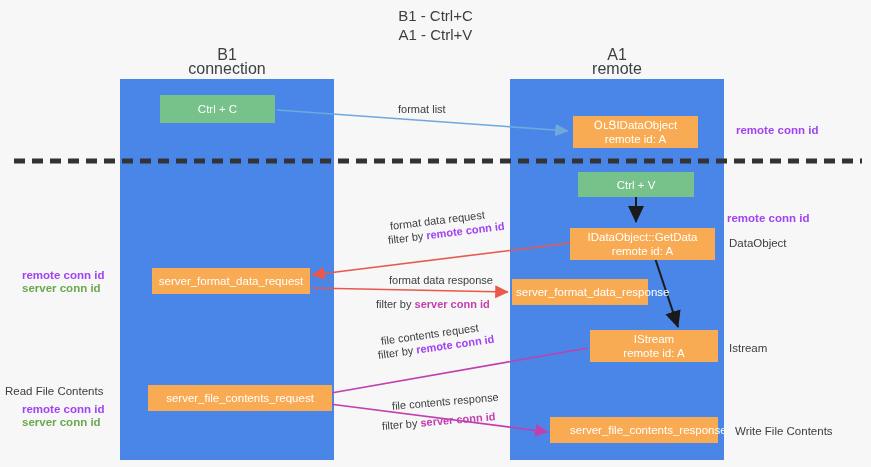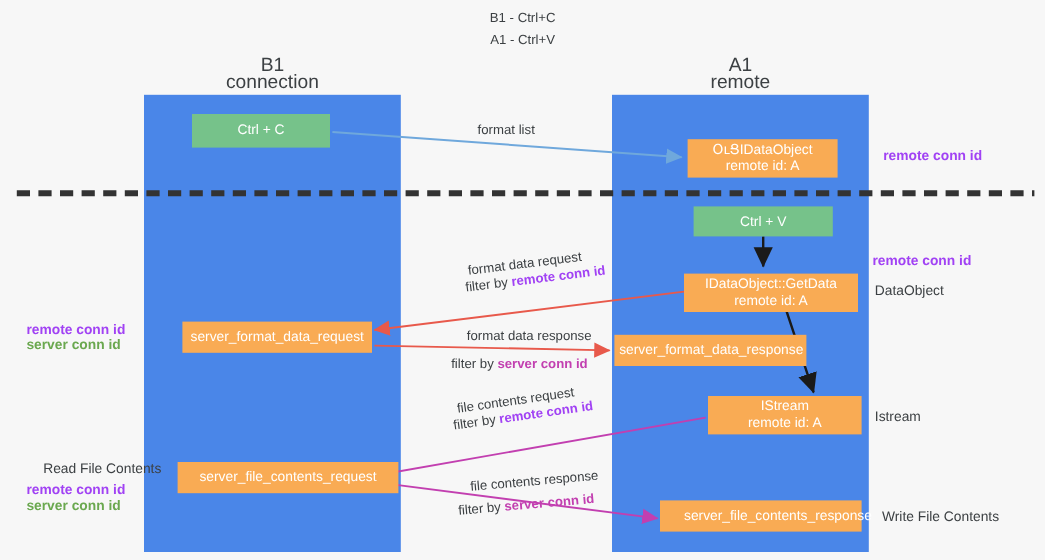--- a/index.html
+++ b/index.html
@@ -18,21 +18,21 @@
     overflow: hidden;
   }
   .abs { position: absolute; }
 
   
   #title {
     top: 6px;
     left: 0;
     width: 871px;
     text-align: center;
-    font-size: 11px;
+    font-size: 15px;
     color: #3c4043;
     line-height: 19px;
   }
 
   
   .col-head {
     text-align: center;
     font-size: 16px;
     color: #3c4043;
     line-height: 14px;
@@ -160,21 +160,21 @@
 
   <div class="abs node orange" style="left:570px; top:228px; width:145px; height:32px;">
     <div>IDataObject::GetData</div>
     <div>remote id: A</div>
   </div>
 
   <div class="abs node orange" style="left:152px; top:268px; width:158px; height:26px;">
     <div>server_format_data_request</div>
   </div>
 
-  <div class="abs node orange" style="left:512px; top:279px; width:160px; height:26px;">
+  <div class="abs node orange" style="left:512px; top:279px; width:136px; height:26px;">
     <div>server_format_data_response</div>
   </div>
 
   <div class="abs node orange" style="left:590px; top:330px; width:128px; height:32px;">
     <div>IStream</div>
     <div>remote id: A</div>
   </div>
 
   <div class="abs node orange" style="left:148px; top:385px; width:184px; height:26px;">
     <div>server_file_contents_request</div>
@@ -208,17 +208,17 @@
 
   <div class="abs caption purple" style="left:736px; top:123px;">remote conn id</div>
   <div class="abs caption purple" style="left:727px; top:211px;">remote conn id</div>
   <div class="abs caption plain" style="left:729px; top:236px;">DataObject</div>
   <div class="abs caption plain" style="left:729px; top:341px;">Istream</div>
   <div class="abs caption plain" style="left:735px; top:424px;">Write File Contents</div>
 
   <div class="abs caption purple" style="left:22px; top:268px;">remote conn id</div>
   <div class="abs caption green" style="left:22px; top:281px;">server conn id</div>
 
-  <div class="abs caption plain" style="left:36px; top:384px;">Read File Contents</div>
+  <div class="abs caption plain" style="left:5px; top:384px;">Read File Contents</div>
   <div class="abs caption purple" style="left:22px; top:402px;">remote conn id</div>
   <div class="abs caption green" style="left:22px; top:415px;">server conn id</div>
 
 </div>
 
 </body></html>

